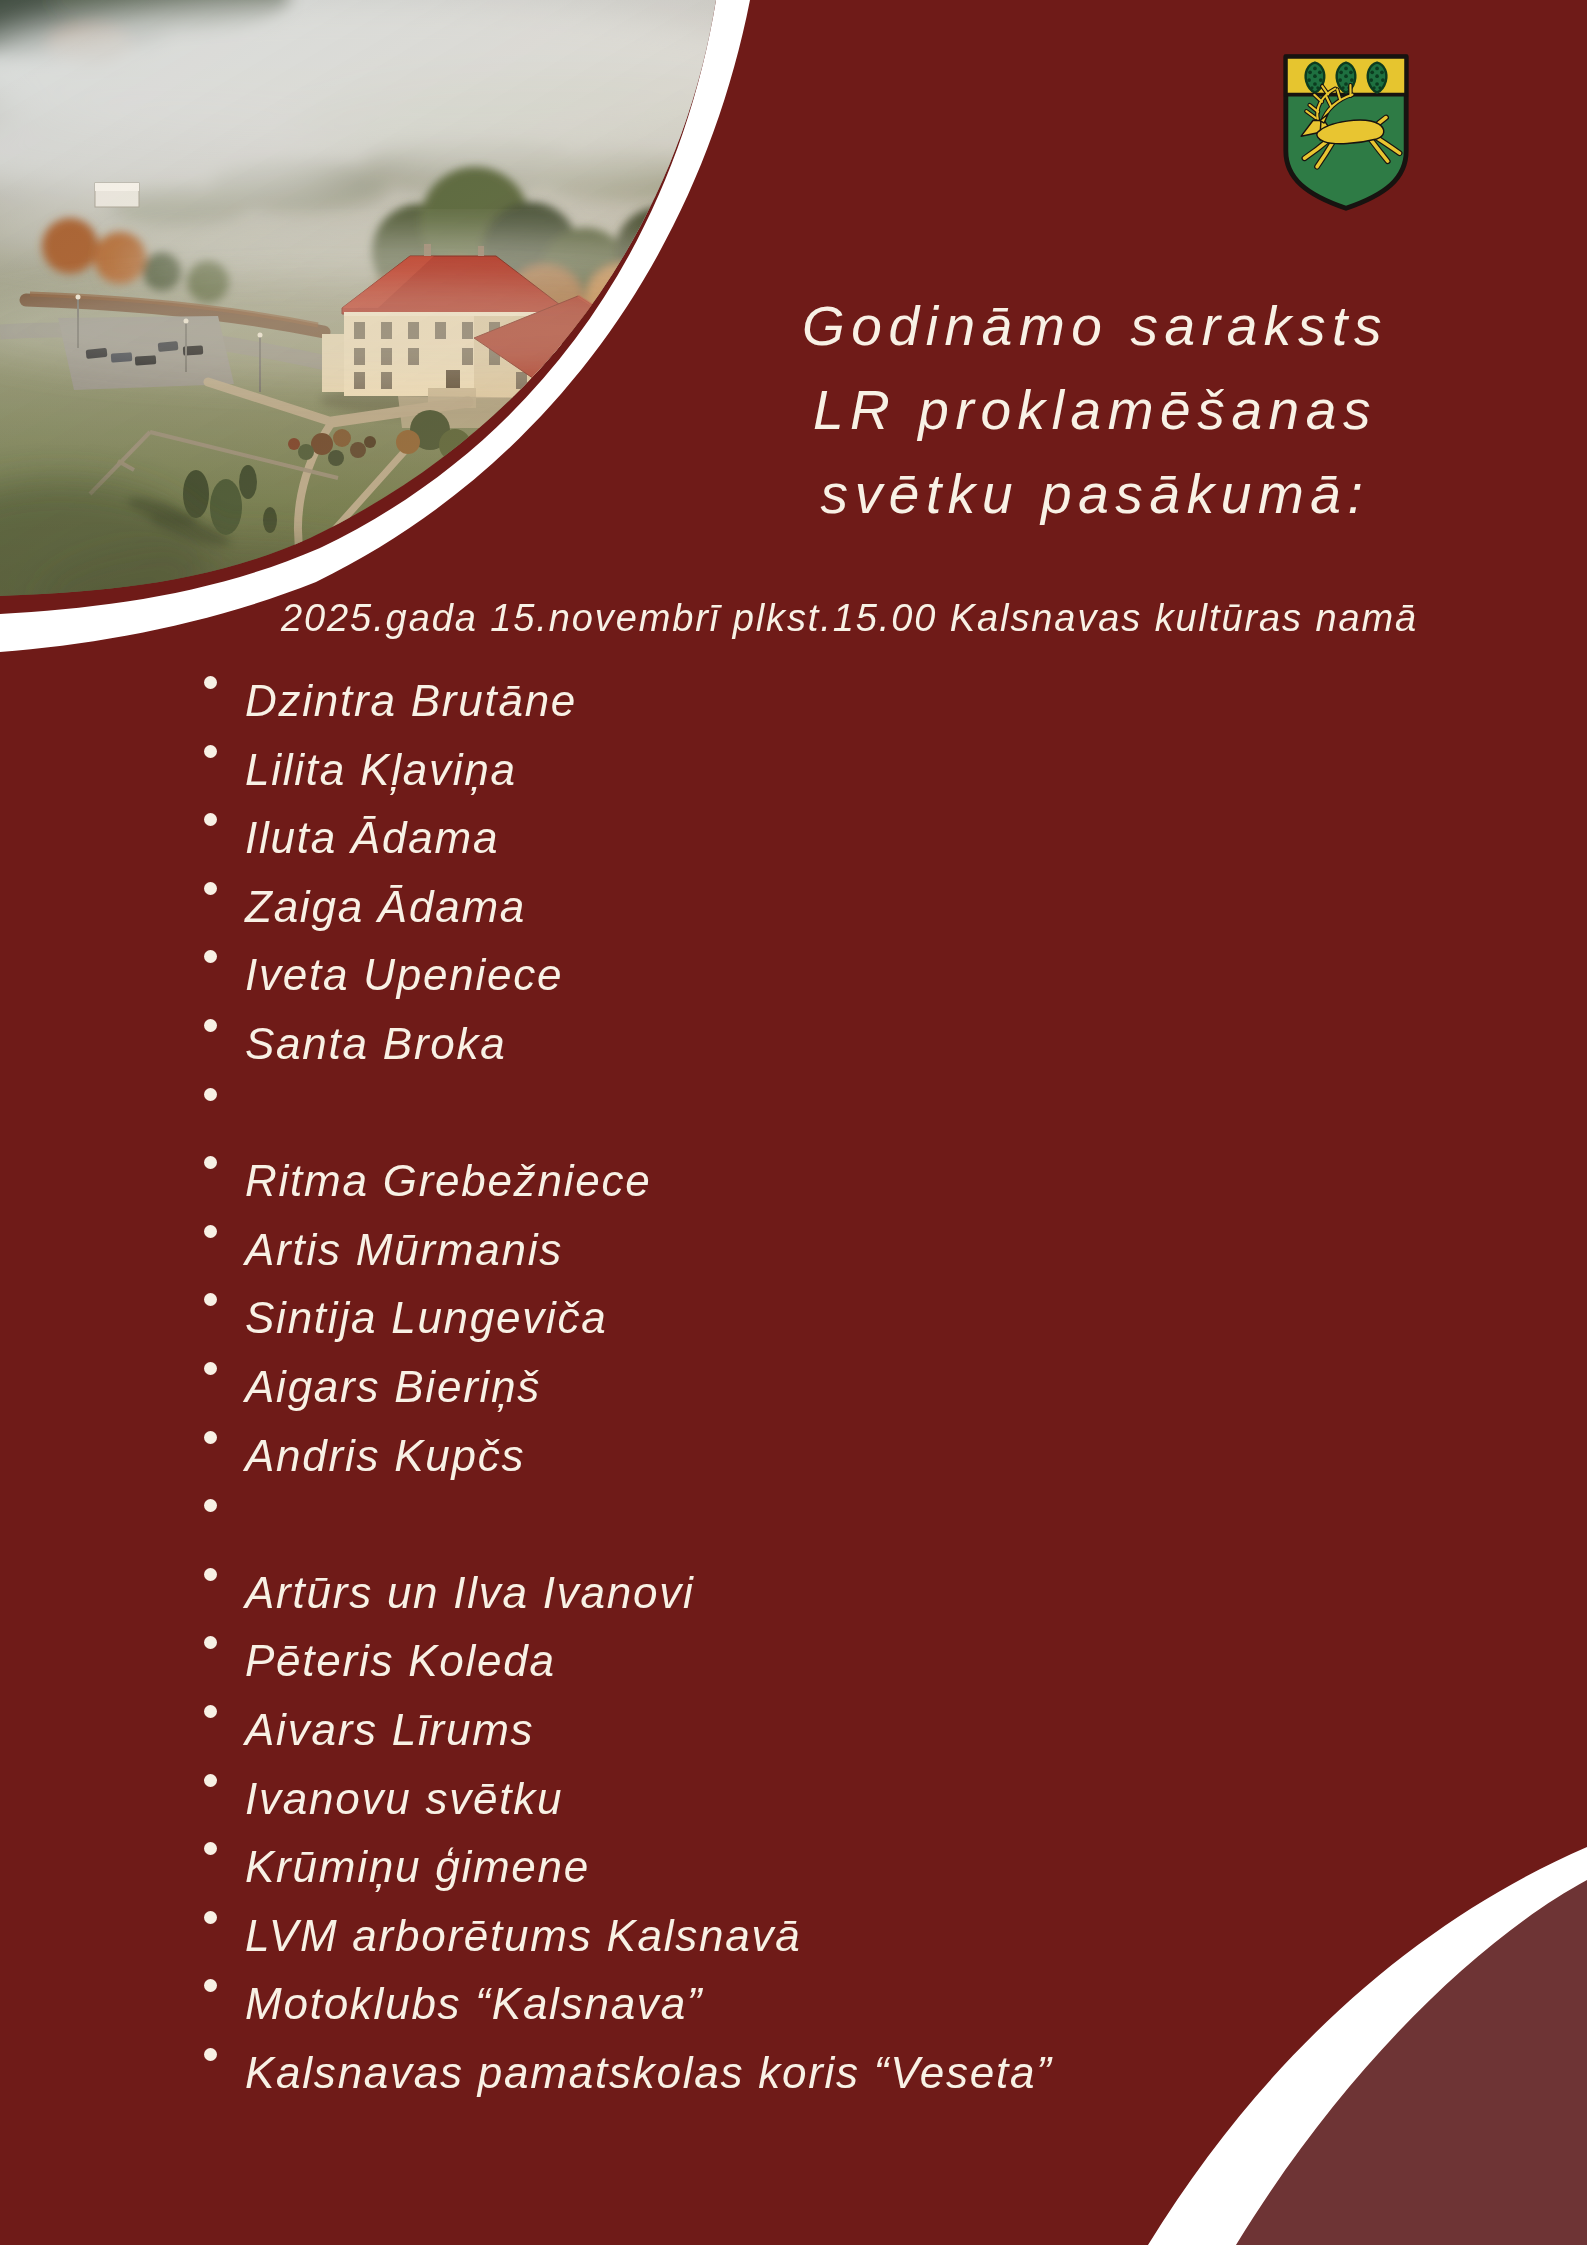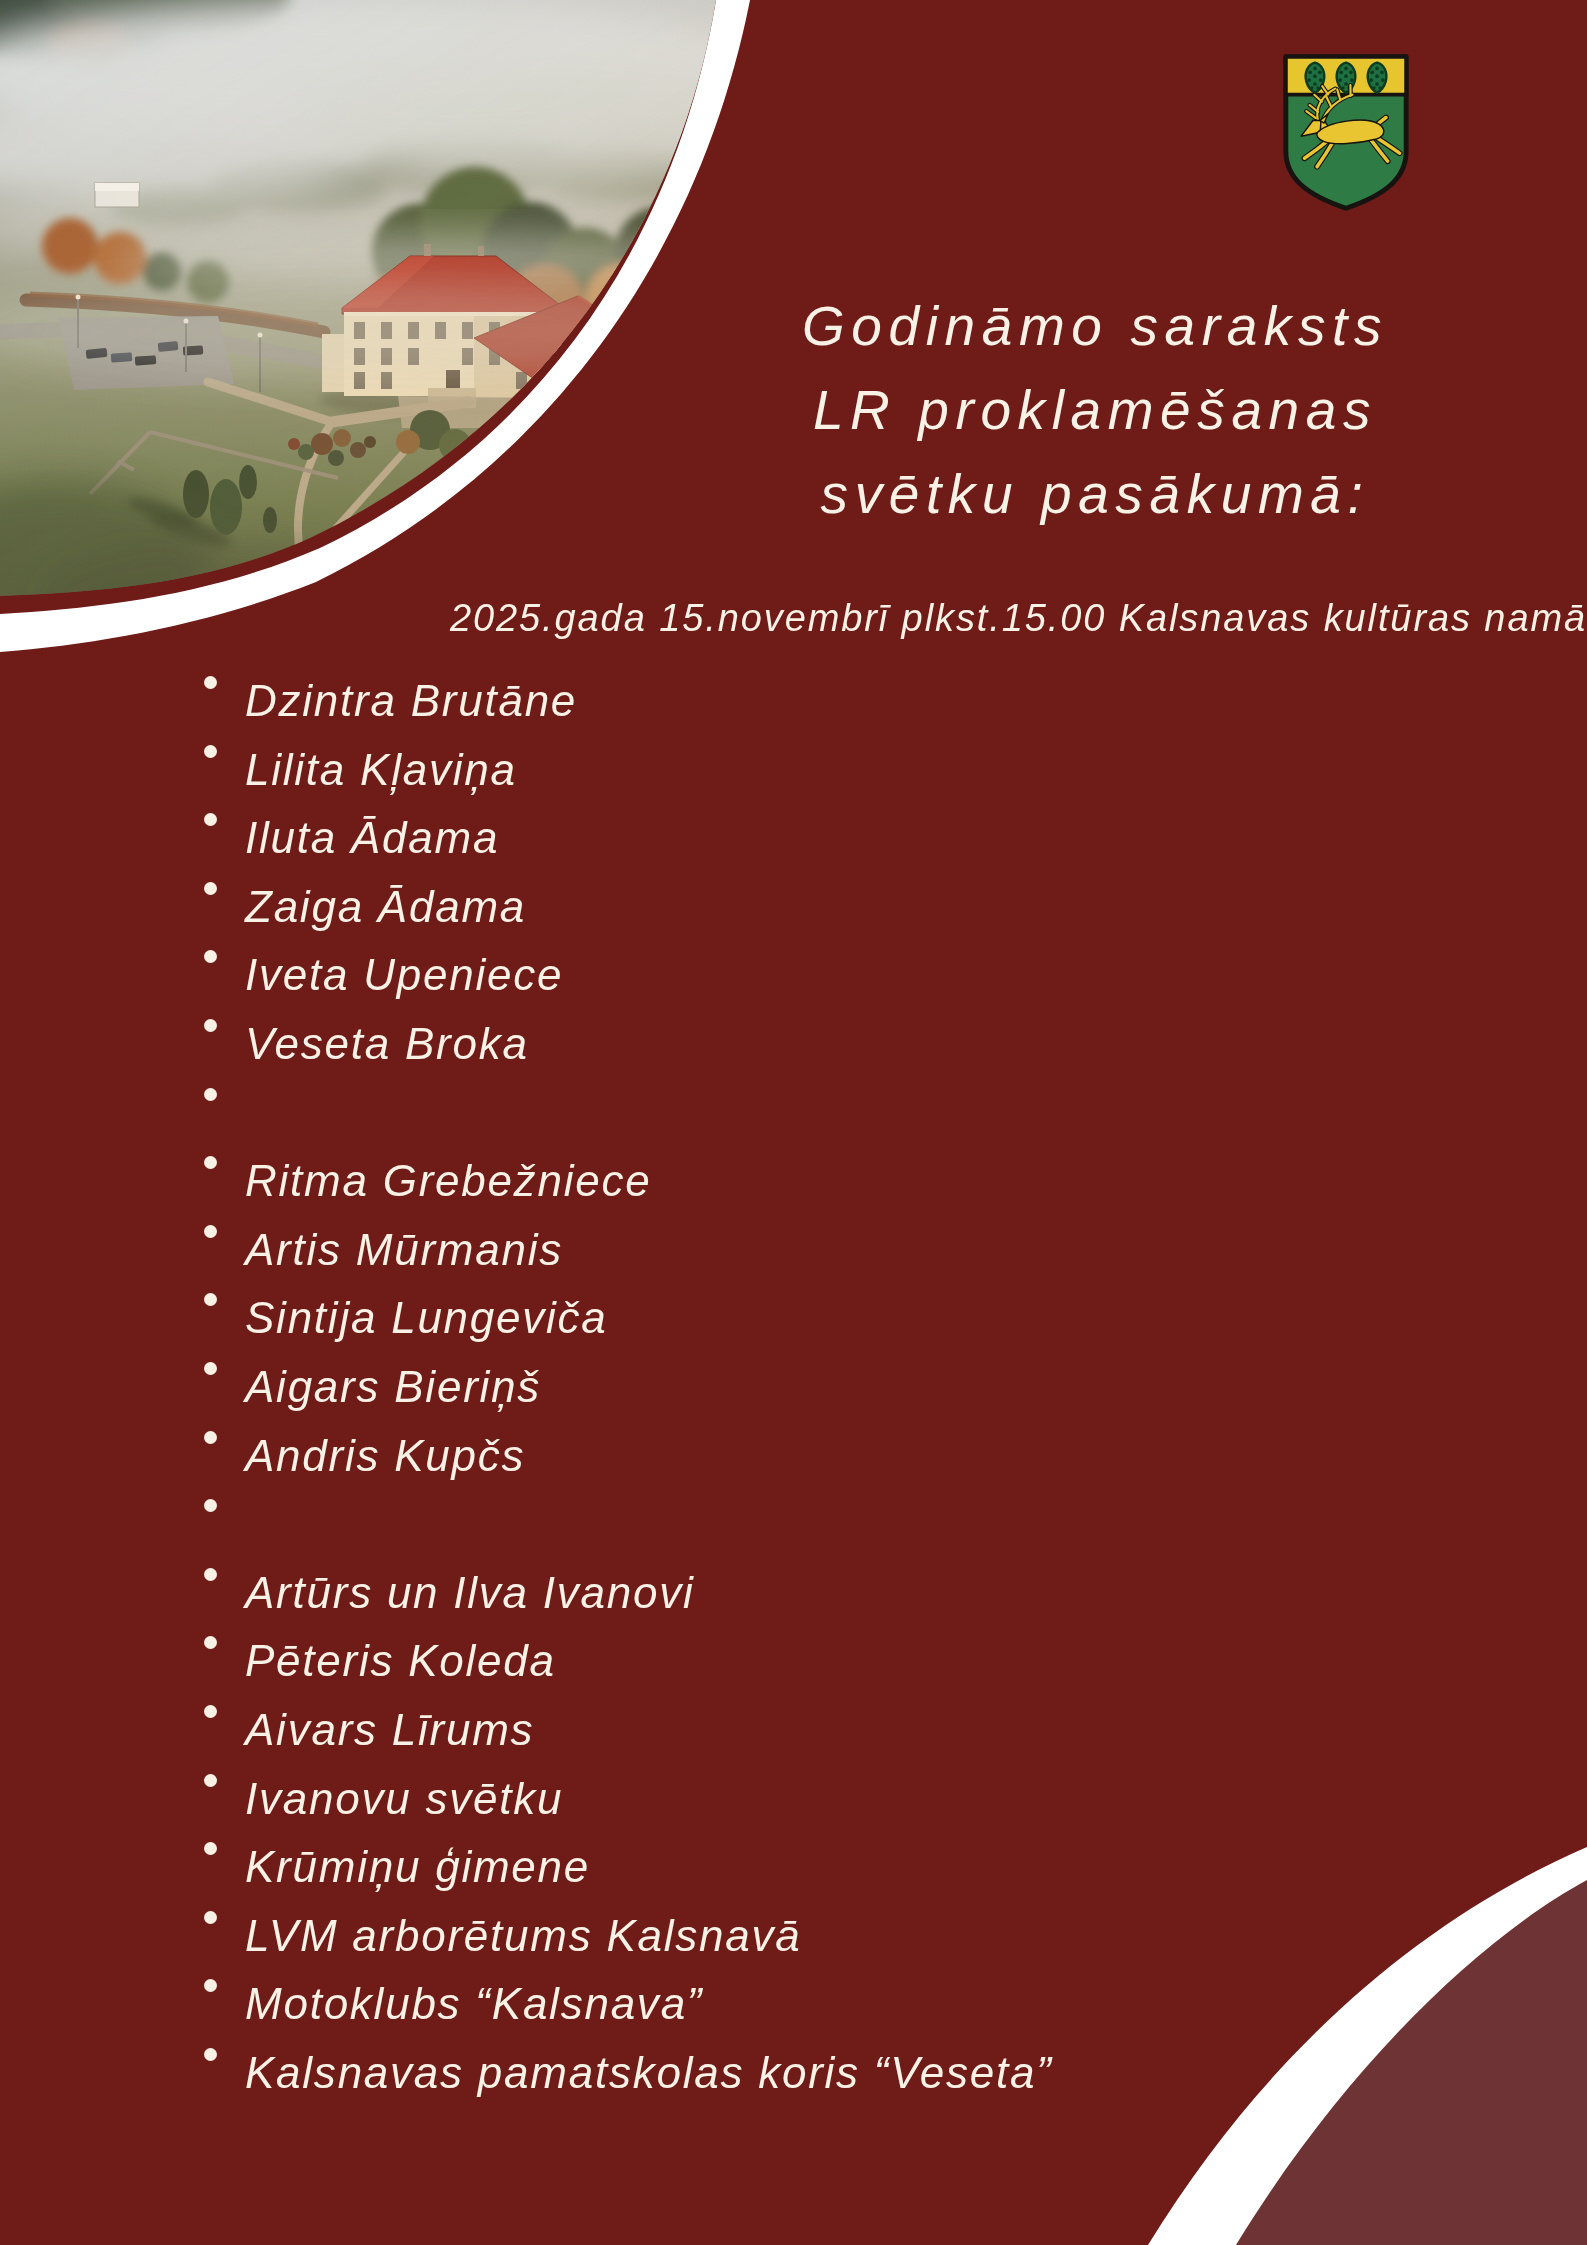--- a/index.html
+++ b/index.html
@@ -19,21 +19,21 @@
     position:absolute;left:603px;top:284px;width:984px;
     text-align:center;
     font-style:italic;
     font-size:55px;line-height:84px;
     letter-spacing:0.12em;
     font-weight:normal;margin:0;
   }
   .title-line{display:block;white-space:nowrap;}
   .date-line{
     position:absolute;left:281px;top:594px;width:1306px;margin:0;
-    text-align:right;font-style:italic;
+    text-align:left;font-style:italic;
     font-size:38px;line-height:48px;letter-spacing:0.05em;
     white-space:nowrap;
   }
   .honoree-list{
     position:absolute;left:196px;top:676px;margin:0;padding:0;
     list-style:none;
   }
   .honoree-item{
     height:68.6px;display:flex;
     padding-left:8px;gap:28px;
@@ -369,21 +369,21 @@
     <li class="honoree-item">
         <span class="bullet"></span>
         <span class="honoree-name">Zaiga Ādama</span>
       </li>
     <li class="honoree-item">
         <span class="bullet"></span>
         <span class="honoree-name">Iveta Upeniece</span>
       </li>
     <li class="honoree-item">
         <span class="bullet"></span>
-        <span class="honoree-name">Veseta Broka</span>
+        <span class="honoree-name">Santa Broka</span>
       </li>
     <li class="honoree-item">
         <span class="bullet"></span>
       </li>
     <li class="honoree-item">
         <span class="bullet"></span>
         <span class="honoree-name">Ritma Grebežniece</span>
       </li>
     <li class="honoree-item">
         <span class="bullet"></span>

